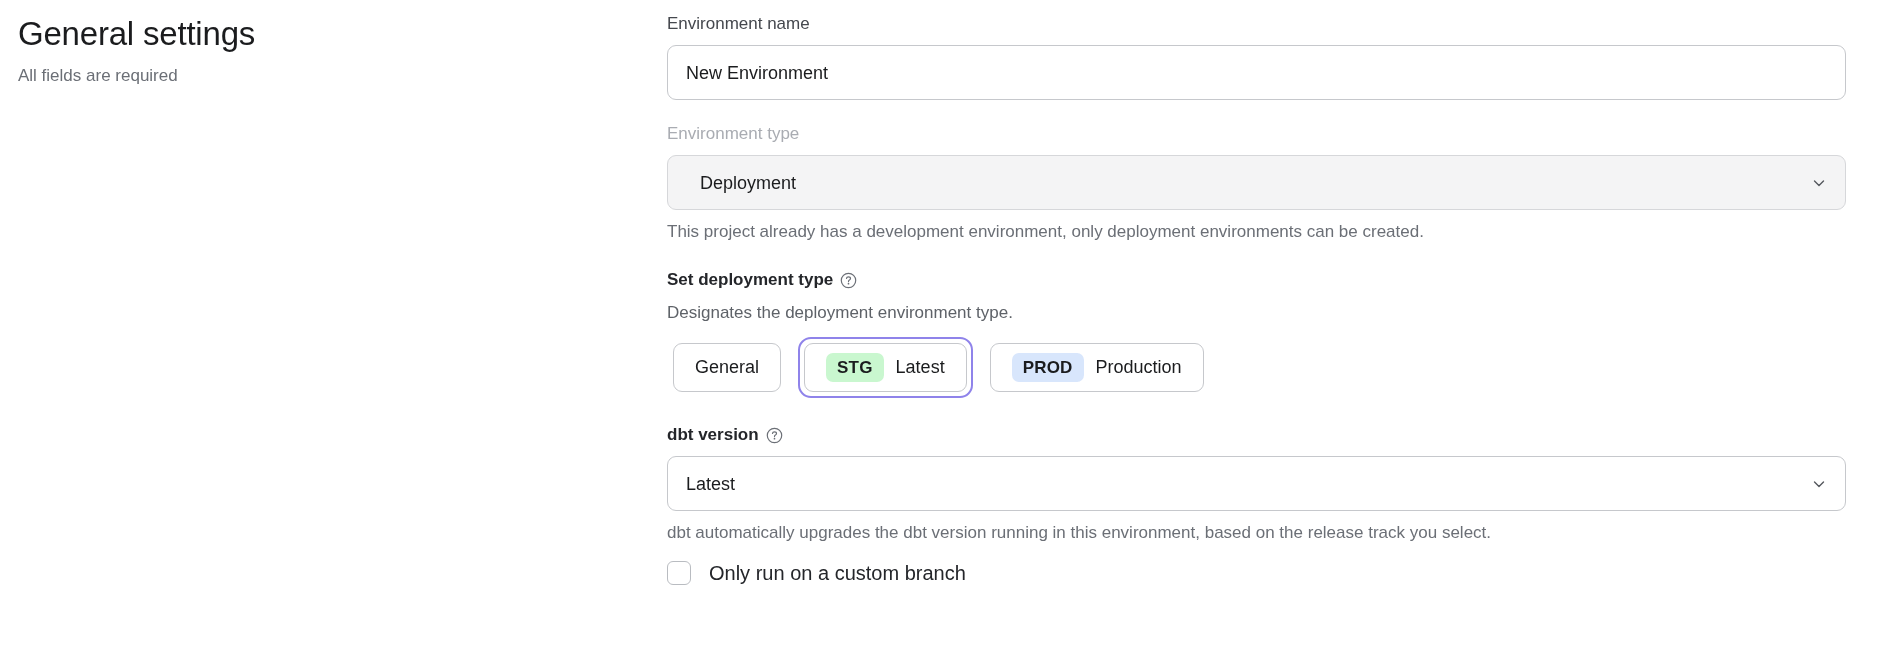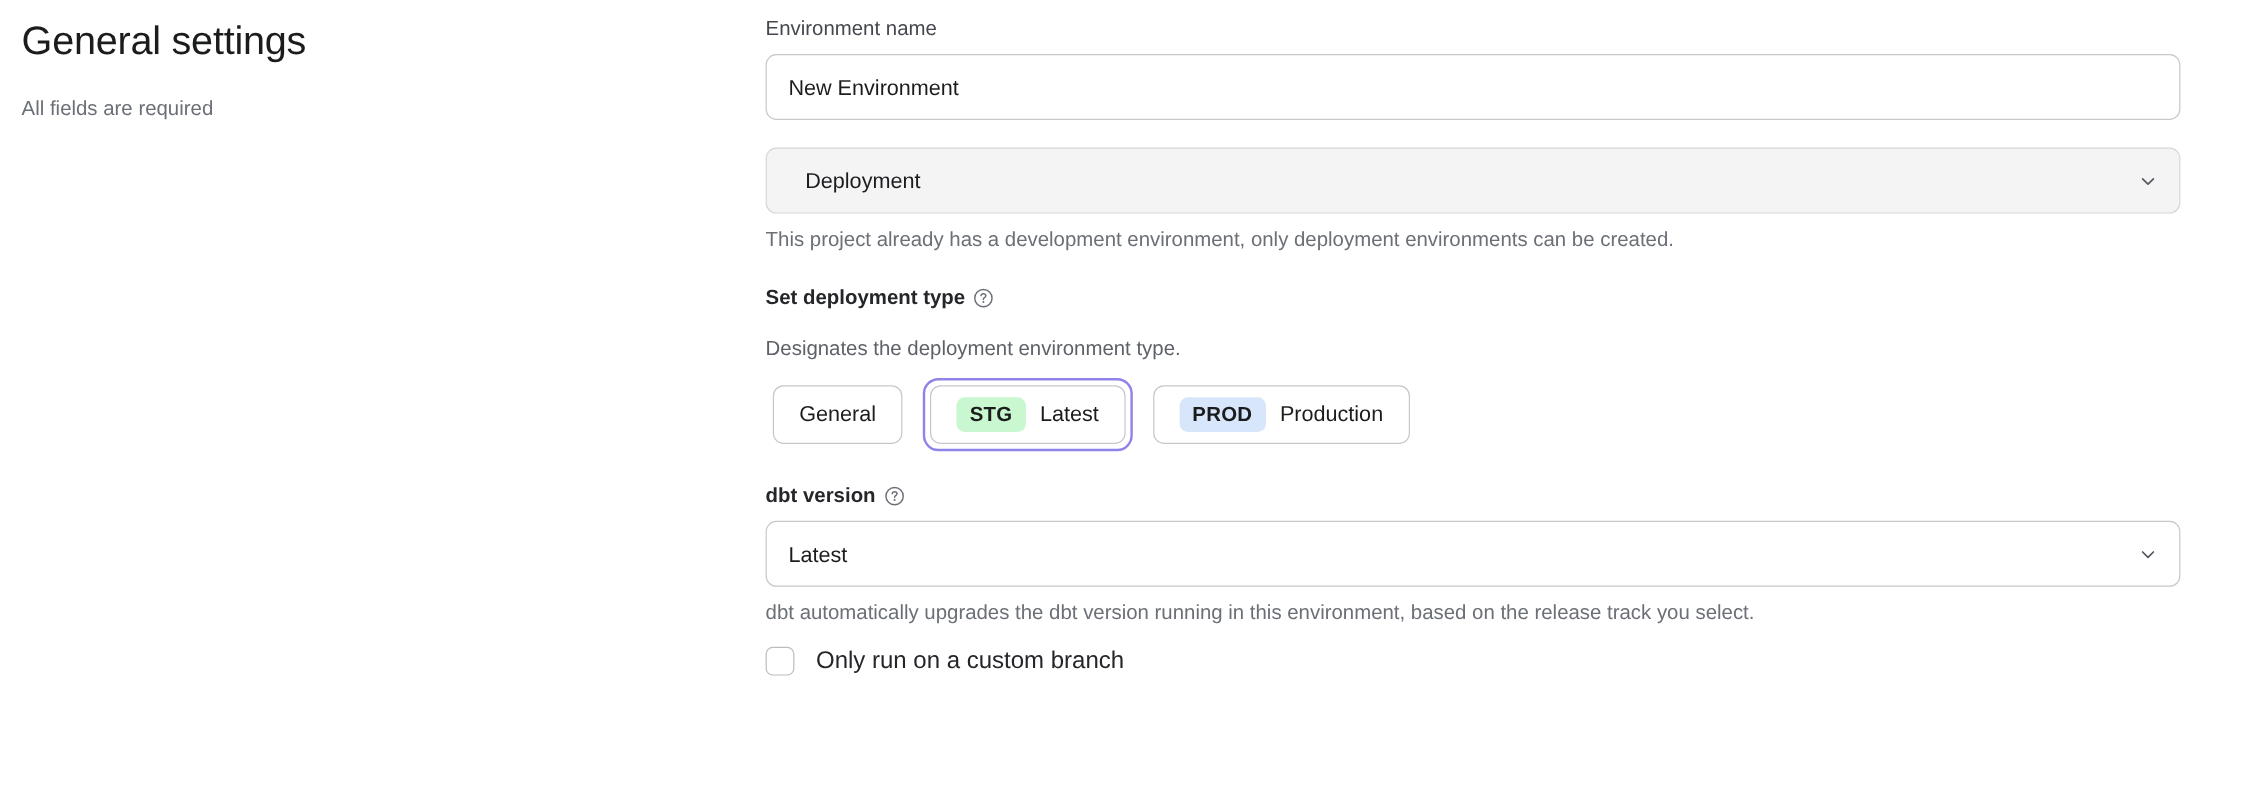--- a/index.html
+++ b/index.html
@@ -34,28 +34,28 @@
     font-size: 33px;
     font-weight: 400;
     line-height: 1.2;
     color: #1b1c1e;
     letter-spacing: -0.2px;
     margin: 0;
   }
   .page-subtitle {
     font-size: 17px;
     color: #6b6f76;
-    margin-top: 26px;
+    margin-top: 11px;
     line-height: 1.3;
   }
 
   
   .form-col {
     position: absolute;
-    left: 638px;
+    left: 667px;
     top: 13px;
     width: 1179px;
   }
 
   .field-label {
     font-size: 17px;
     color: #45484e;
     line-height: 1.3;
     margin-bottom: 10px;
   }
@@ -121,21 +121,21 @@
   .block-env-name { margin-top: 0; }
   .block-env-type { margin-top: 23px; }
   .block-deploy-type { margin-top: 25px; }
   .block-dbt-version { margin-top: 26px; }
   .block-custom-branch { margin-top: 16px; }
 
   .sub-helper {
     font-size: 17px;
     color: #5e6268;
     line-height: 1.3;
-    margin-top: 21px;
+    margin-top: 11px;
     margin-bottom: 13px;
   }
 
   
   .option-row {
     display: flex;
     align-items: center;
     gap: 11px;
   }
   .option-wrap {
@@ -210,20 +210,21 @@
   <div class="form-col">
 
     <div class="block-env-name">
       <div class="field-label">Environment name</div>
       <div class="control">
         <span class="value">New Environment</span>
       </div>
     </div>
 
     <div class="block-env-type">
+      <div class="field-label disabled">Environment type</div>
       <div class="control disabled">
         <span class="value">Deployment</span>
         <span class="chevron">
           <svg width="16" height="16" viewBox="0 0 16 16" fill="none" xmlns="http://www.w3.org/2000/svg">
             <path d="M3.5 6L8 10.5L12.5 6" stroke="#55585e" stroke-width="1.4" stroke-linecap="round" stroke-linejoin="round"></path>
           </svg>
         </span>
       </div>
       <div class="helper">This project already has a development environment, only deployment environments can be created.</div>
     </div>

